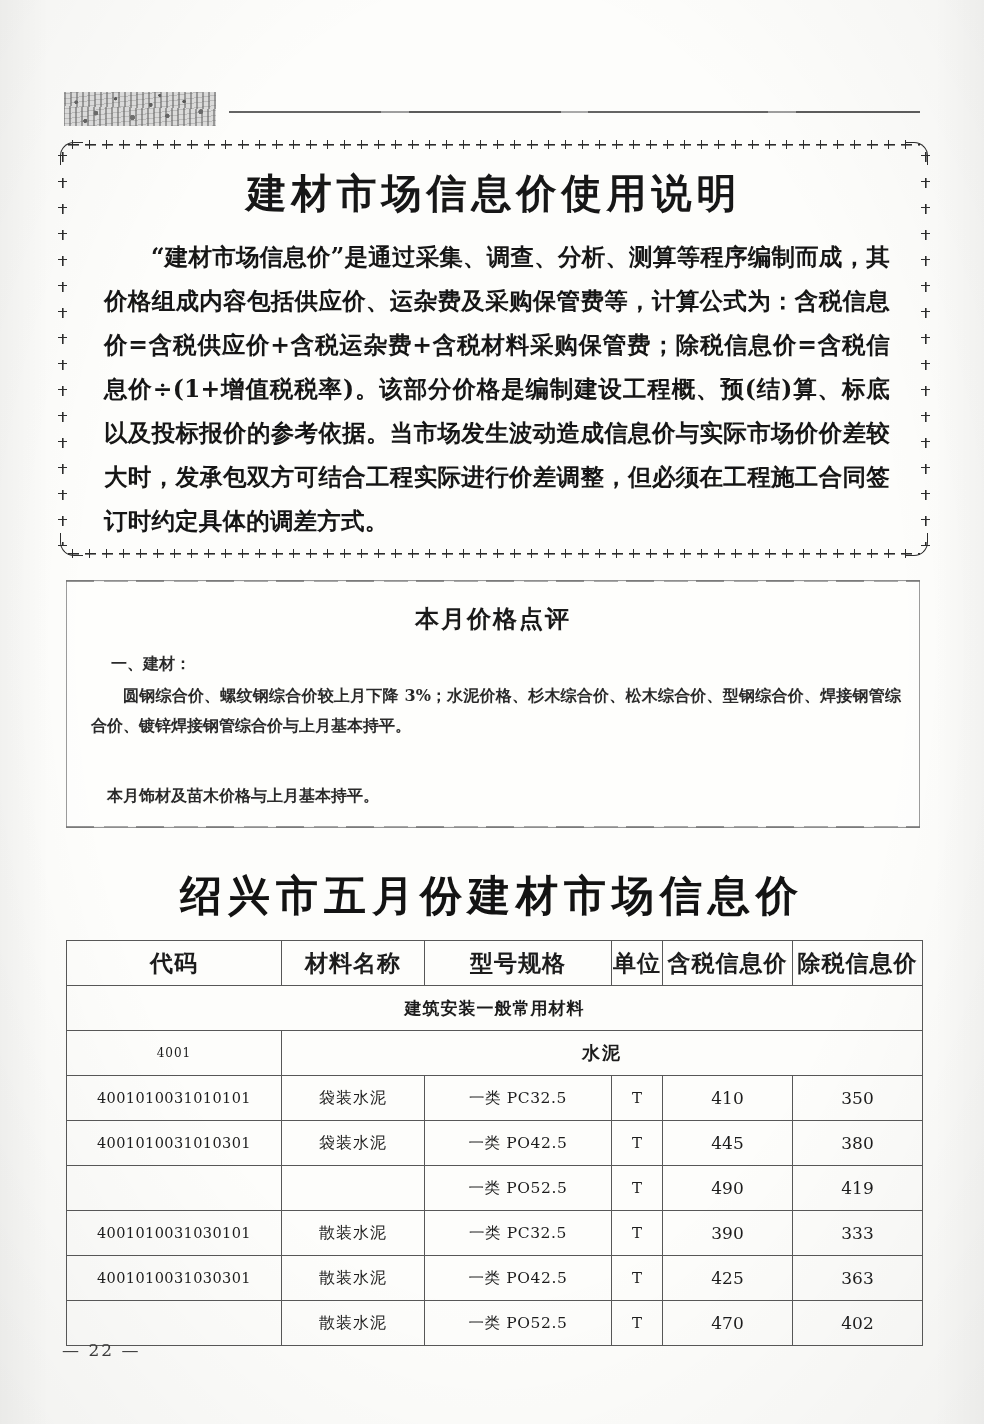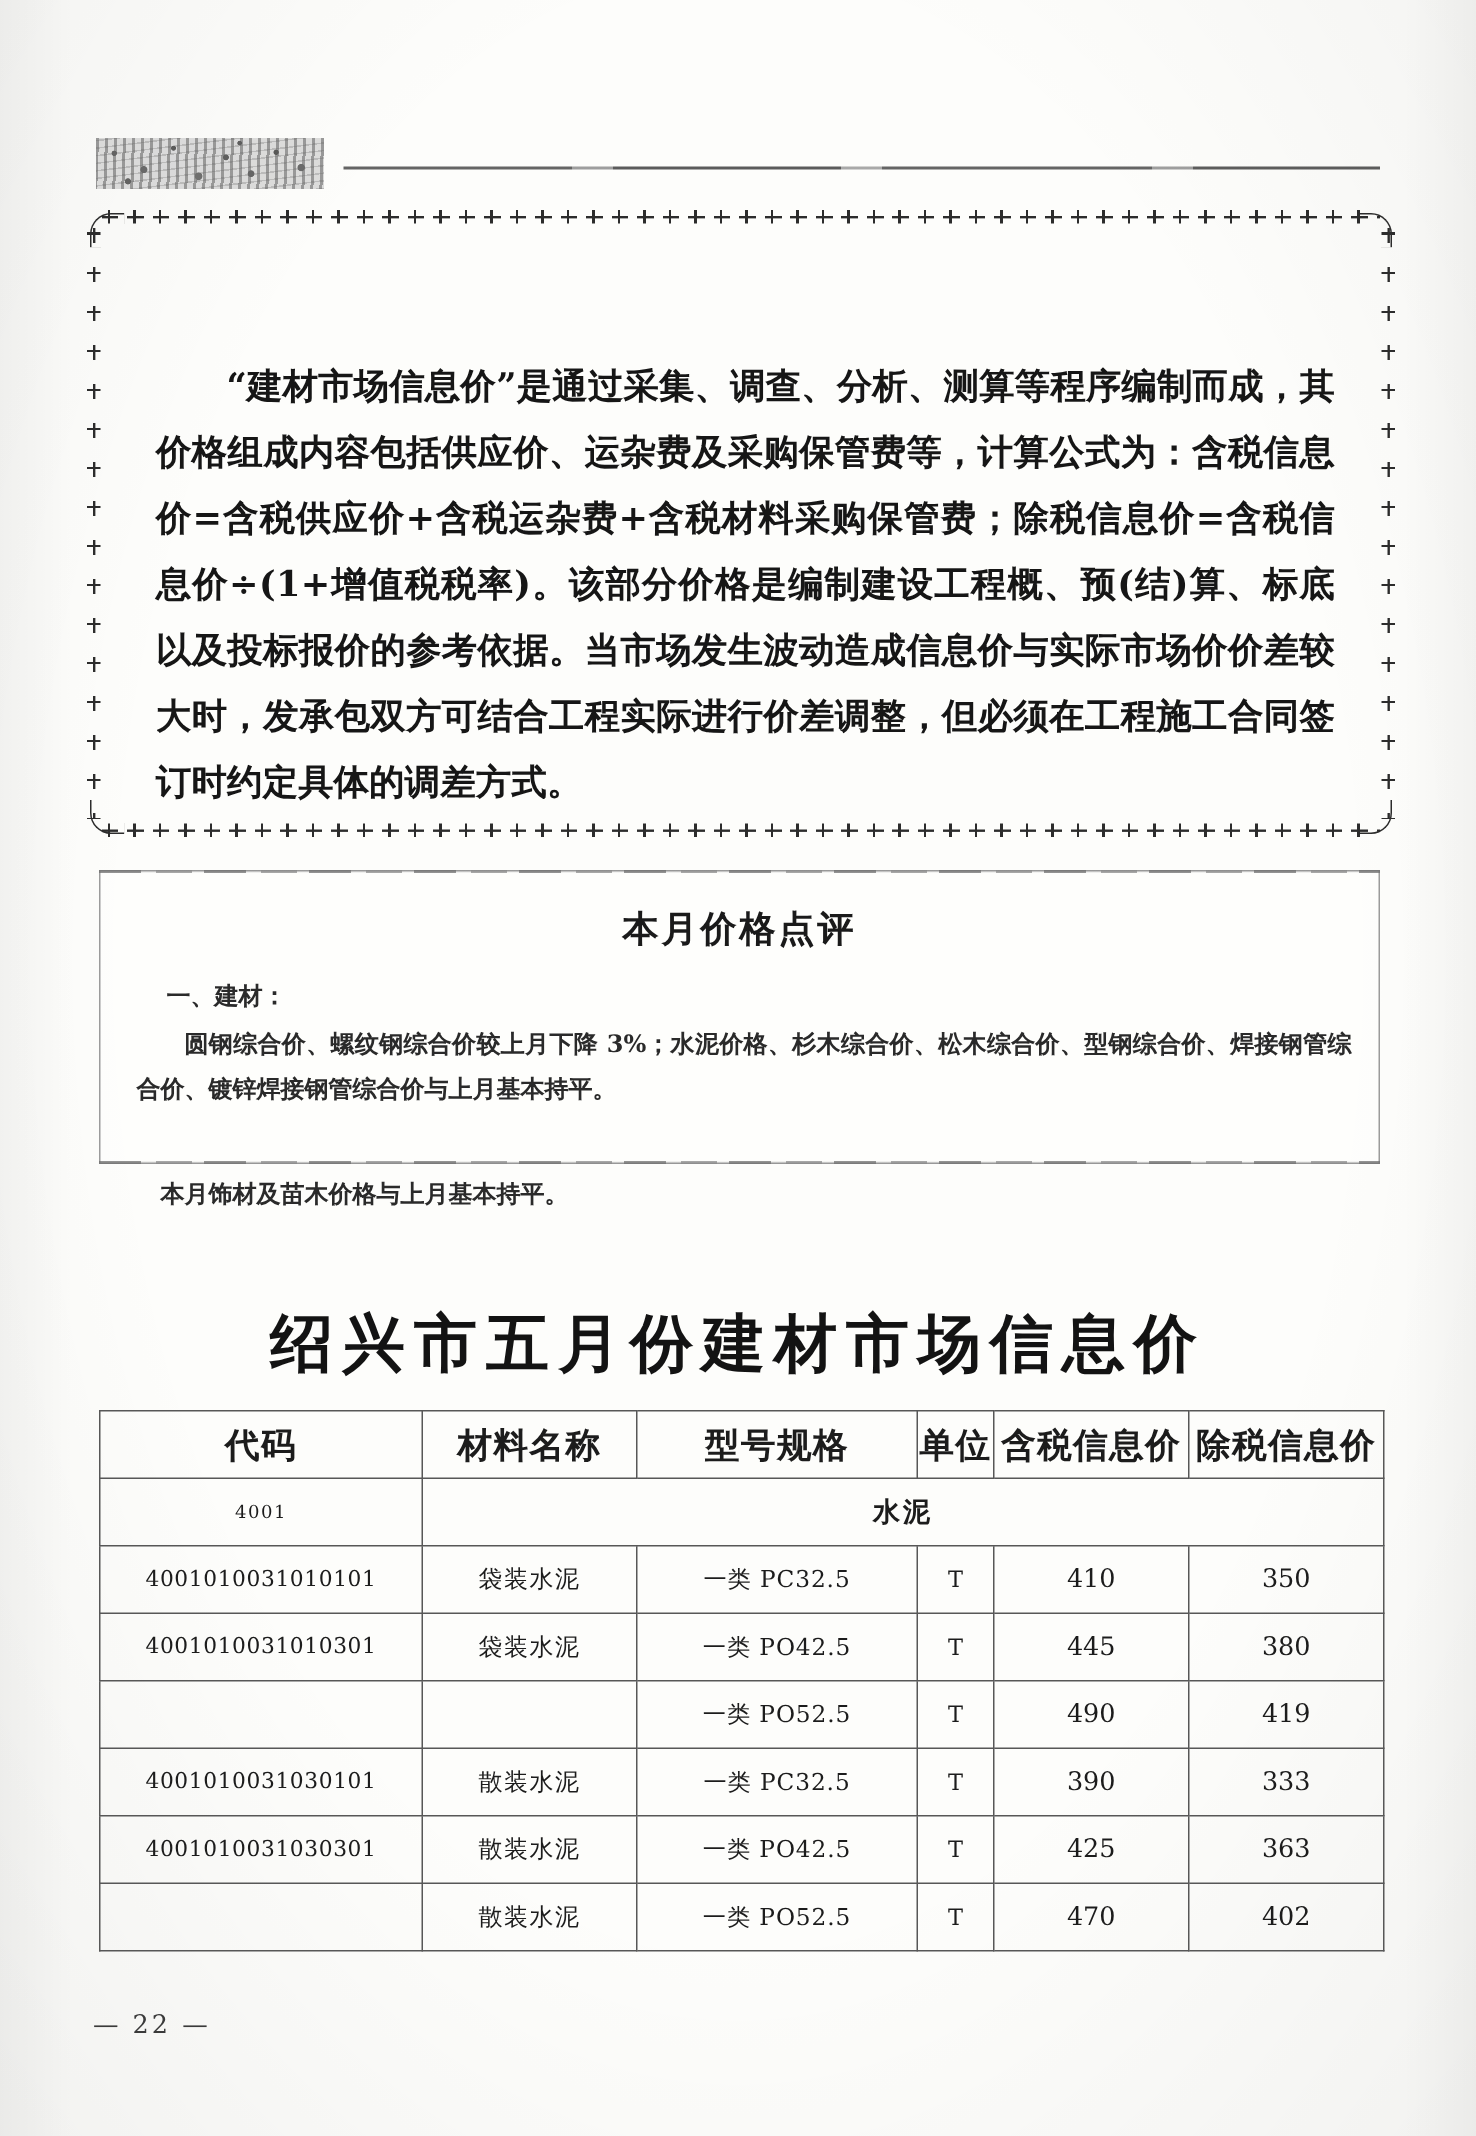--- a/index.html
+++ b/index.html
@@ -149,21 +149,21 @@
     text-indent: 2em;
     color: #161616;
   }
 
   
   .review-box {
     position: absolute;
     left: 66px;
     top: 580px;
     width: 854px;
-    height: 196px;
+    height: 248px;
     border: 1px solid #9b9b9b;
     box-sizing: border-box;
     background: rgba(255,255,255,0.35);
   }
   .review-box .edge-top,
   .review-box .edge-bottom {
     position: absolute;
     left: -1px; right: -1px;
     height: 2px;
     background: repeating-linear-gradient(90deg,
@@ -286,20 +286,21 @@
     <div class="runhead-rule"></div>
   </div>
 
   <div class="notice-box">
     <div class="notice-edge-l"></div>
     <div class="notice-edge-r"></div>
     <div class="corner tl"></div>
     <div class="corner tr"></div>
     <div class="corner bl"></div>
     <div class="corner br"></div>
+    <div class="notice-title">建材市场信息价使用说明</div>
     <div class="notice-body">“建材市场信息价”是通过采集、调查、分析、测算等程序编制而成，其价格组成内容包括供应价、运杂费及采购保管费等，计算公式为：含税信息价=含税供应价+含税运杂费+含税材料采购保管费；除税信息价=含税信息价÷(1+增值税税率)。该部分价格是编制建设工程概、预(结)算、标底以及投标报价的参考依据。当市场发生波动造成信息价与实际市场价价差较大时，发承包双方可结合工程实际进行价差调整，但必须在工程施工合同签订时约定具体的调差方式。</div>
   </div>
 
   <div class="review-box">
     <div class="edge-top"></div>
     <div class="edge-bottom"></div>
     <div class="review-title">本月价格点评</div>
     <div class="review-sec s1h">一、建材：</div>
     <div class="review-sec s1b">圆钢综合价、螺纹钢综合价较上月下降 3%；水泥价格、杉木综合价、松木综合价、型钢综合价、焊接钢管综合价、镀锌焊接钢管综合价与上月基本持平。</div>
     <div class="review-sec s2b">本月饰材及苗木价格与上月基本持平。</div>
@@ -322,20 +323,23 @@
           <th>代码</th>
           <th>材料名称</th>
           <th>型号规格</th>
           <th>单位</th>
           <th>含税信息价</th>
           <th>除税信息价</th>
         </tr>
       </thead>
       <tbody>
         <tr>
+          <td class="section" colspan="6">建筑安装一般常用材料</td>
+        </tr>
+        <tr>
           <td class="catcode">4001</td>
           <td class="catname" colspan="5">水泥</td>
         </tr>
 
         <tr>
           <td class="code">4001010031010101</td>
           <td class="mname">袋装水泥</td>
           <td class="spec">一类  PC32.5</td>
           <td class="unit">T</td>
           <td class="num">410</td>

